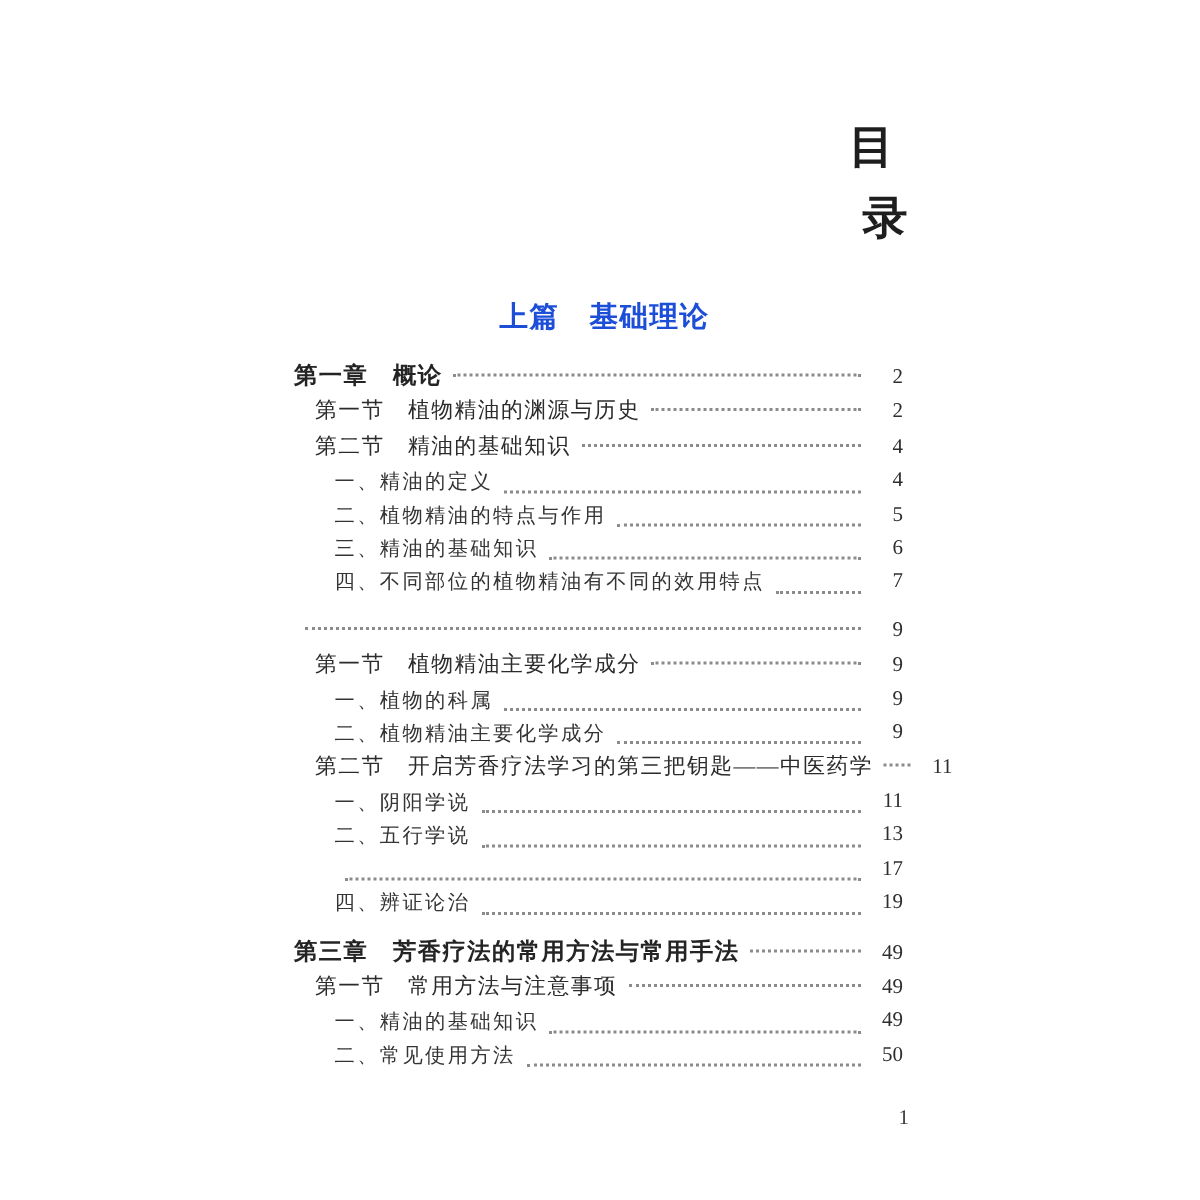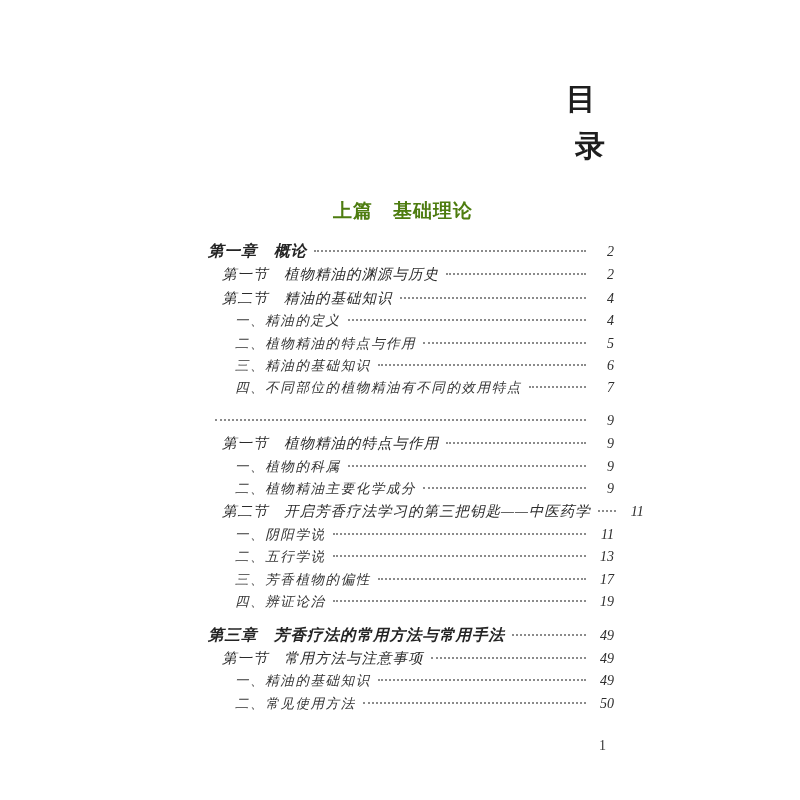--- a/index.html
+++ b/index.html
@@ -33,30 +33,29 @@
   
   .part-heading {
     position: absolute;
     left: 200px;
     top: 198px;
     width: 406px;
     text-align: center;
     font-size: 19px;
     font-weight: 700;
     letter-spacing: 1px;
-    color: #4d7c0f;
+    color: #1d4ed8;
   }
 
   
   .toc-list {
     position: absolute;
-    left: 208px;
+    left: 196px;
     top: 240px;
     width: 406px;
-    font-style: italic;
   }
   .row {
     display: flex;
     align-items: baseline;
     line-height: 22.4px;
     white-space: nowrap;
   }
   .row.chapter {
     margin-top: 10px;
     font-size: 15.5px;
@@ -72,20 +71,21 @@
     letter-spacing: 1px;
     color: #2b2b2b;
     justify-content: space-between;
   }
   .row.item {
     padding-left: 27px;
     font-size: 13.5px;
     font-weight: 400;
     letter-spacing: 1.6px;
     color: #343434;
+    align-items: flex-end;
   }
   .leader {
     flex: 1;
     min-width: 18px;
     margin: 0 6px 0 7px;
     border-bottom: 2px dotted #8b8b8b;
     transform: translateY(-4px);
   }
   .pagenum {
     min-width: 22px;
@@ -161,21 +161,21 @@
     <span class="leader"></span>
     <span class="pagenum">7</span>
   </div>
 
   <div class="row chapter">
     <span class="leader"></span>
     <span class="pagenum">9</span>
   </div>
 
   <div class="row section">
-    <span class="label">第一节　植物精油的特点与作用</span>
+    <span class="label">第一节　植物精油主要化学成分</span>
     <span class="leader"></span>
     <span class="pagenum">9</span>
   </div>
 
   <div class="row item">
     <span class="label">一、植物的科属</span>
     <span class="leader"></span>
     <span class="pagenum">9</span>
   </div>
 
@@ -197,21 +197,20 @@
     <span class="pagenum">11</span>
   </div>
 
   <div class="row item">
     <span class="label">二、五行学说</span>
     <span class="leader"></span>
     <span class="pagenum">13</span>
   </div>
 
   <div class="row item">
-    <span class="label">三、芳香植物的偏性</span>
     <span class="leader"></span>
     <span class="pagenum">17</span>
   </div>
 
   <div class="row item">
     <span class="label">四、辨证论治</span>
     <span class="leader"></span>
     <span class="pagenum">19</span>
   </div>
 

